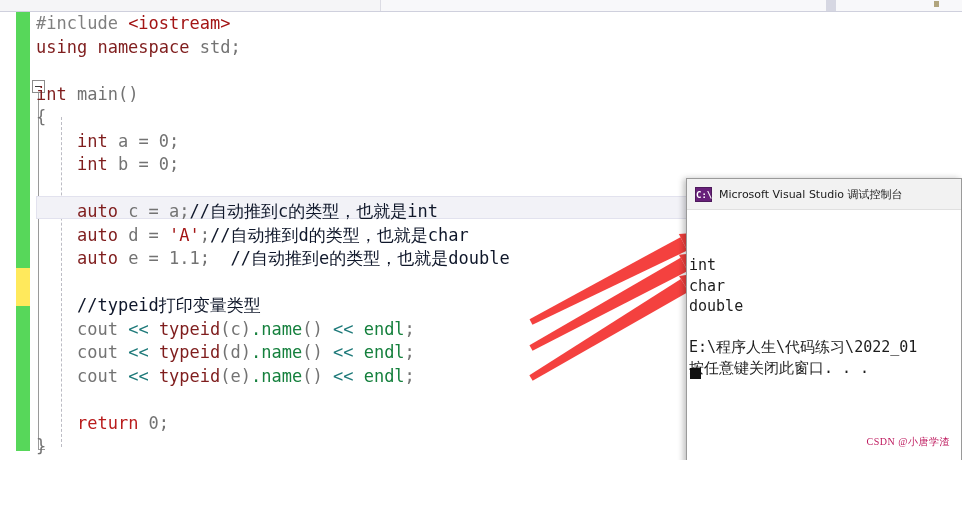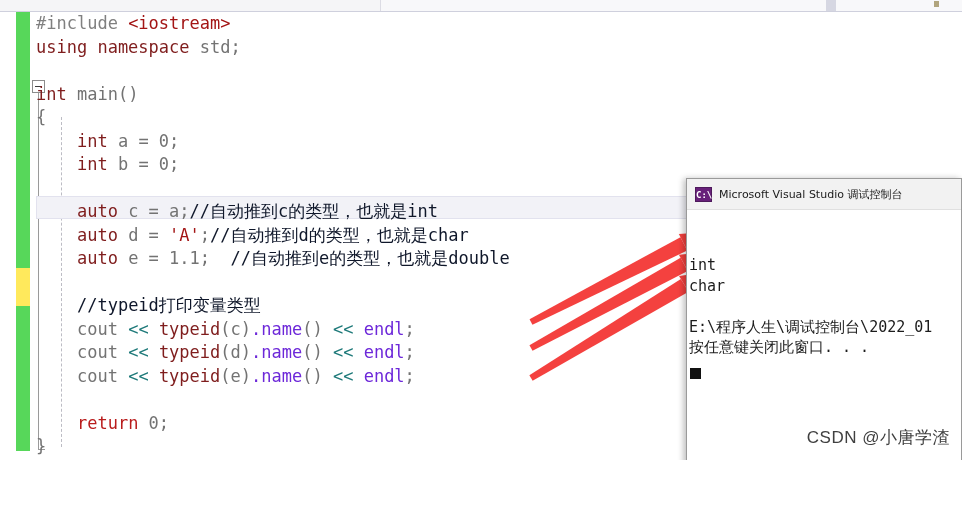--- a/index.html
+++ b/index.html
@@ -129,21 +129,21 @@
 
   
   .t-pre   { color: #808080; }
   .t-inc   { color: #a31515; }
   .t-kw    { color: #7f1d1d; }
   .t-blk   { color: #737373; }
   .t-cmt   { color: #0f172a; }
   .t-str   { color: #a31515; }
   .t-ret   { color: #b91c1c; }
   .t-op    { color: #1f7a7a; }
-  .t-mem   { color: #6d28d9; }
+  .t-mem   { color: #15803d; }
 
   
   .arrows {
     position: absolute;
     left: 0; top: 0;
     width: 962px; height: 518px;
     pointer-events: none;
   }
 
   
@@ -208,23 +208,23 @@
     position: absolute;
     left: 3px; top: 158px;
     width: 11px; height: 11px;
     background: #111111;
   }
 
   
   .watermark {
     position: absolute;
     right: 12px; bottom: 11px;
-    font-family: Liberation Sans, sans-serif;
-    font-size: 17px;
-    color: #404040;
+    font-family: Liberation Serif, serif;
+    font-size: 10px;
+    color: #be185d;
     letter-spacing: .5px;
     user-select: none;
   }
 </style>
 </head>
 <body>
 
 <div id="screen">
 
   <div class="vs-topstrip">
@@ -272,18 +272,18 @@
     </svg>
 
   <div class="console">
     <div class="console-title">
       <div class="console-icon">
         <span class="glyph">C:\</span>
       </div>
       <div class="console-title-text">Microsoft Visual Studio 调试控制台</div>
     </div>
     <div class="console-body" id="console-body">
-      <div class="console-line">int</div><div class="console-line">char</div><div class="console-line">&nbsp;</div><div class="console-line">E:\程序人生\调试控制台\2022_01</div><div class="console-line">按任意键关闭此窗口. . .</div><div class="console-cursor"></div>
+      <div class="console-line">int</div><div class="console-line">char</div><div class="console-line">double</div><div class="console-line">&nbsp;</div><div class="console-line">E:\程序人生\代码练习\2022_01</div><div class="console-line">按任意键关闭此窗口. . .</div><div class="console-cursor"></div>
     </div>
   </div>
 
   <div class="watermark">CSDN @小唐学渣</div>
 </div>
 
 </body></html>

